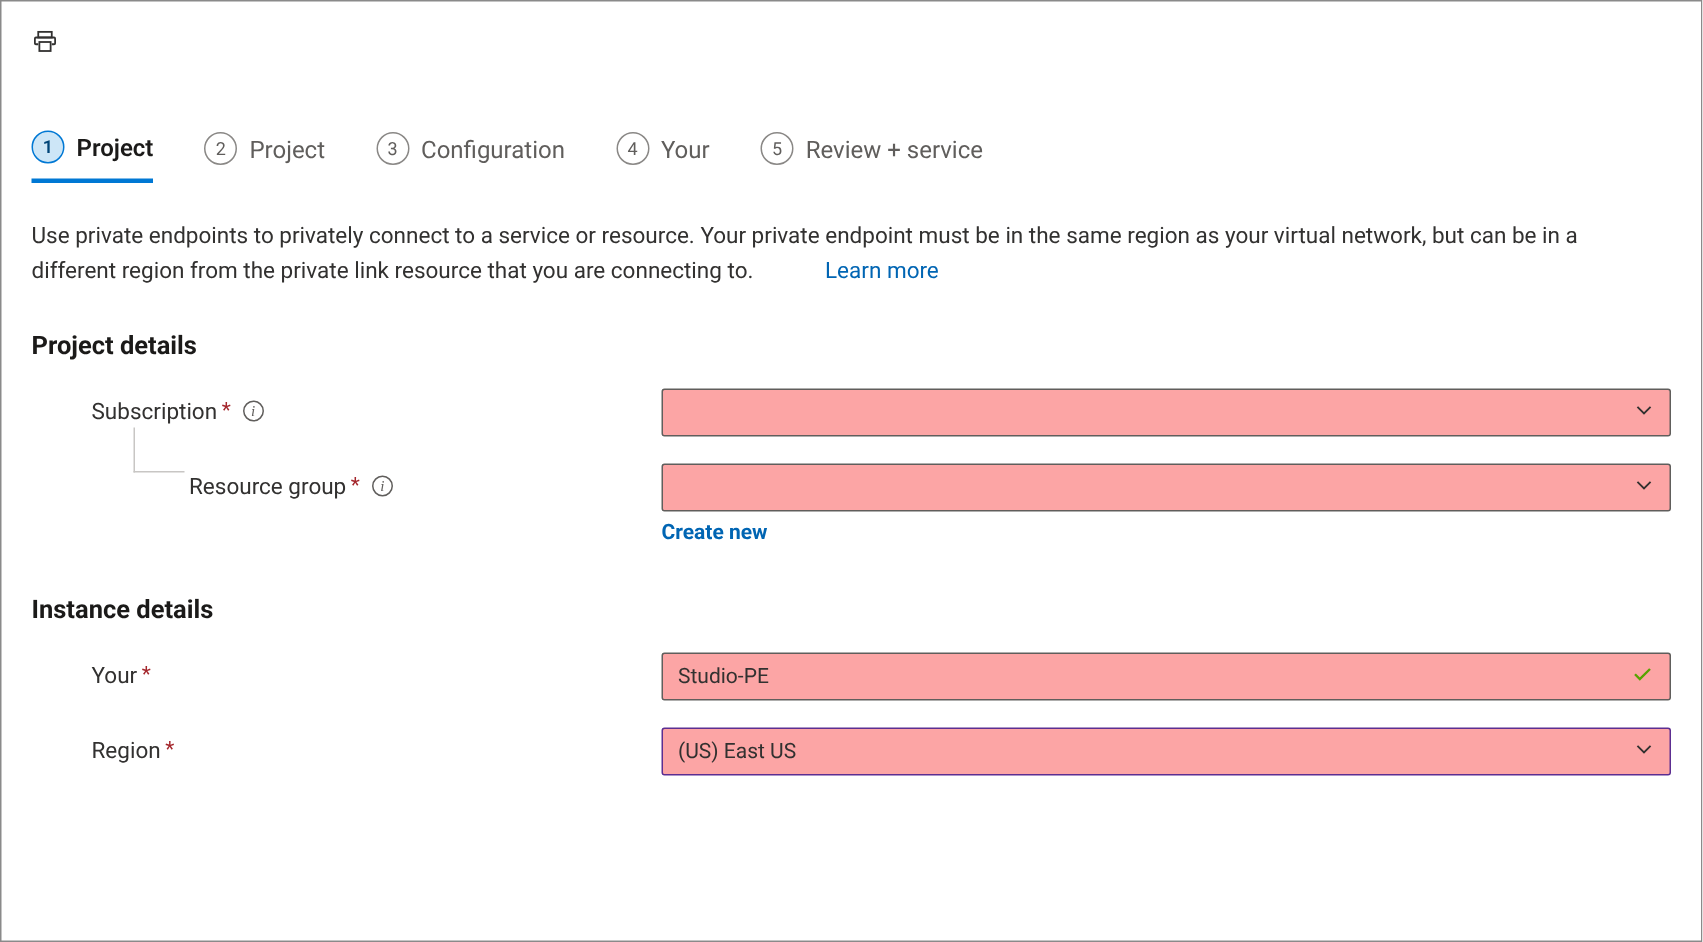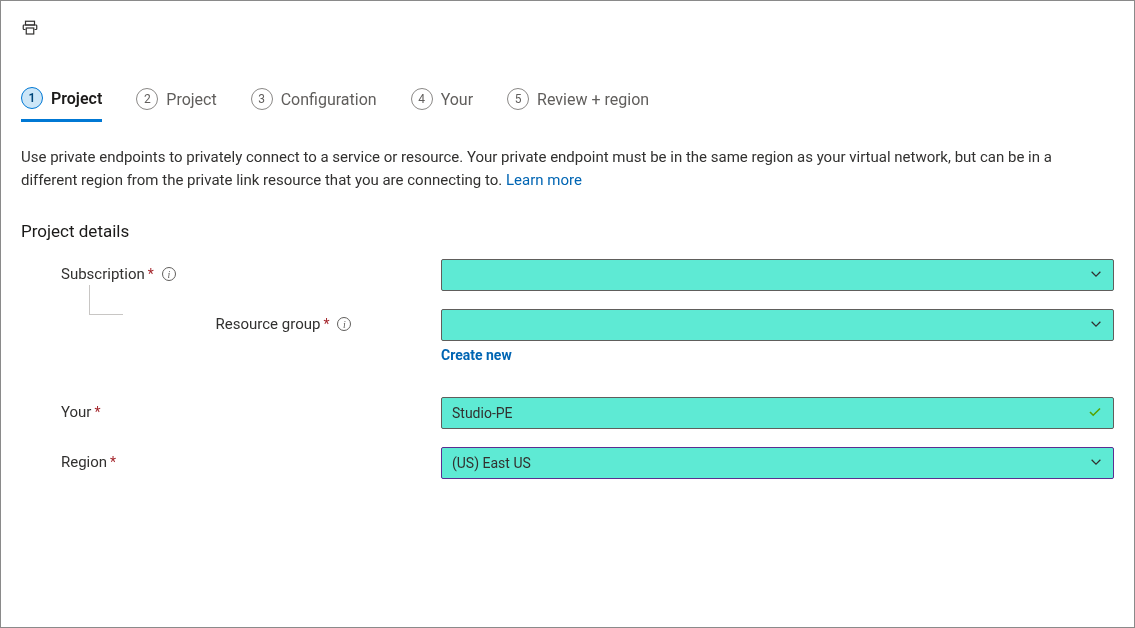--- a/index.html
+++ b/index.html
@@ -74,45 +74,45 @@
     font-size: 15px;
     color: #323130;
     line-height: 1.5;
     margin-bottom: 30px;
     max-width: 1080px;
   }
   .description .learn-more {
     color: #0065b3;
     text-decoration: none;
     cursor: pointer;
+    margin-left: 44px;
   }
 
   .section-title {
     font-size: 17px;
-    font-weight: 400;
+    font-weight: 700;
     color: #1b1a19;
     margin-bottom: 18px;
   }
 
   .form-row {
     display: flex;
     align-items: flex-start;
     margin-bottom: 18px;
     margin-left: 40px;
   }
   .form-label-col {
     width: 380px;
     display: flex;
     align-items: center;
     padding-top: 6px;
   }
   .form-label-col.indented {
     padding-left: 65px;
     position: relative;
-    justify-content: center;
   }
   .parent-connector {
     position: absolute;
     left: 28px;
     top: -24px;
     width: 34px;
     height: 30px;
     border-left: 1px solid #c8c6c4;
     border-bottom: 1px solid #c8c6c4;
   }
@@ -142,21 +142,21 @@
 
   .form-control-col {
     flex: 1;
     max-width: 718px;
   }
   .select-box, .text-box {
     width: 100%;
     height: 32px;
     border: 1px solid #605e5c;
     border-radius: 2px;
-    background: #5eead4;
+    background: #fca5a5;
     display: flex;
     align-items: center;
     padding: 0 10px;
     cursor: pointer;
     position: relative;
     font-size: 14px;
     color: #323130;
   }
   .select-box .chevron, .text-box .chevron {
     position: absolute;
@@ -213,21 +213,21 @@
     <div class="tab">
       <span class="step-circle">3</span>
       <span>Configuration</span>
     </div>
     <div class="tab">
       <span class="step-circle">4</span>
       <span>Your</span>
     </div>
     <div class="tab">
       <span class="step-circle">5</span>
-      <span>Review + region</span>
+      <span>Review + service</span>
     </div>
   </div>
 
   <p class="description">
     <span>Use private endpoints to privately connect to a service or resource. Your private endpoint must be in the same region as your virtual network, but can be in a different region from the private link resource that you are connecting to.  </span>
     <a class="learn-more">Learn more</a>
   </p>
 
   <div>
     <div class="section-title">Project details</div>
@@ -265,20 +265,21 @@
                 <path d="M3 6l5 5 5-5"></path>
               </svg>
           </span>
         </div>
         <span class="helper-link">Create new</span>
       </div>
     </div>
   </div>
 
   <div class="instance-section">
+    <div class="section-title">Instance details</div>
 
     <div class="form-row">
       <div class="form-label-col">
         <span class="form-label">Your</span>
         <span class="required">*</span>
       </div>
       <div class="form-control-col">
         <div class="text-box valid">
           <span>Studio-PE</span>
           <span class="check">

